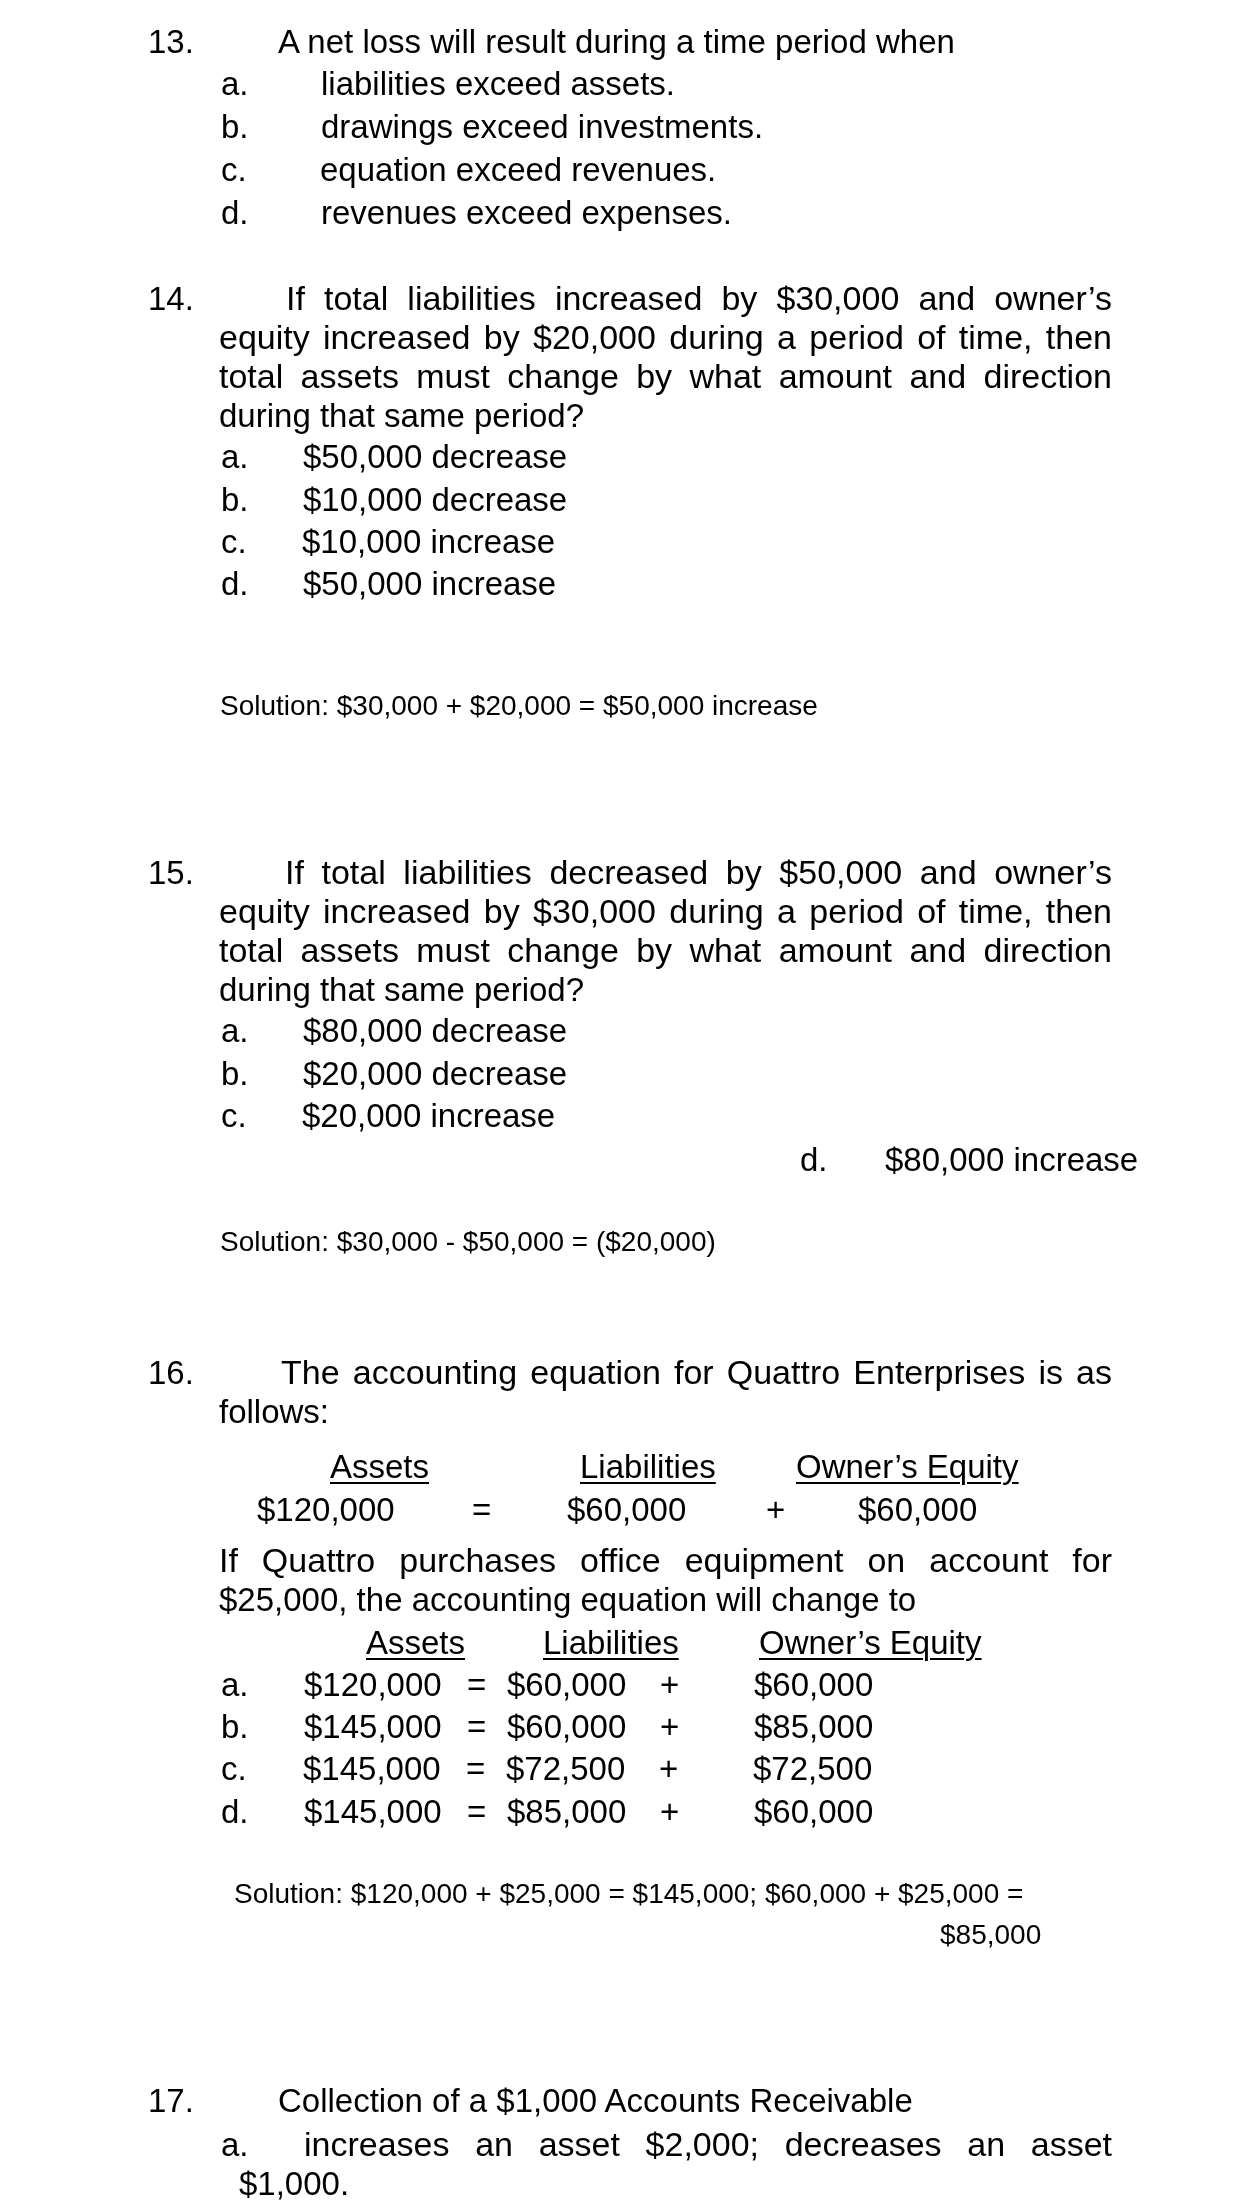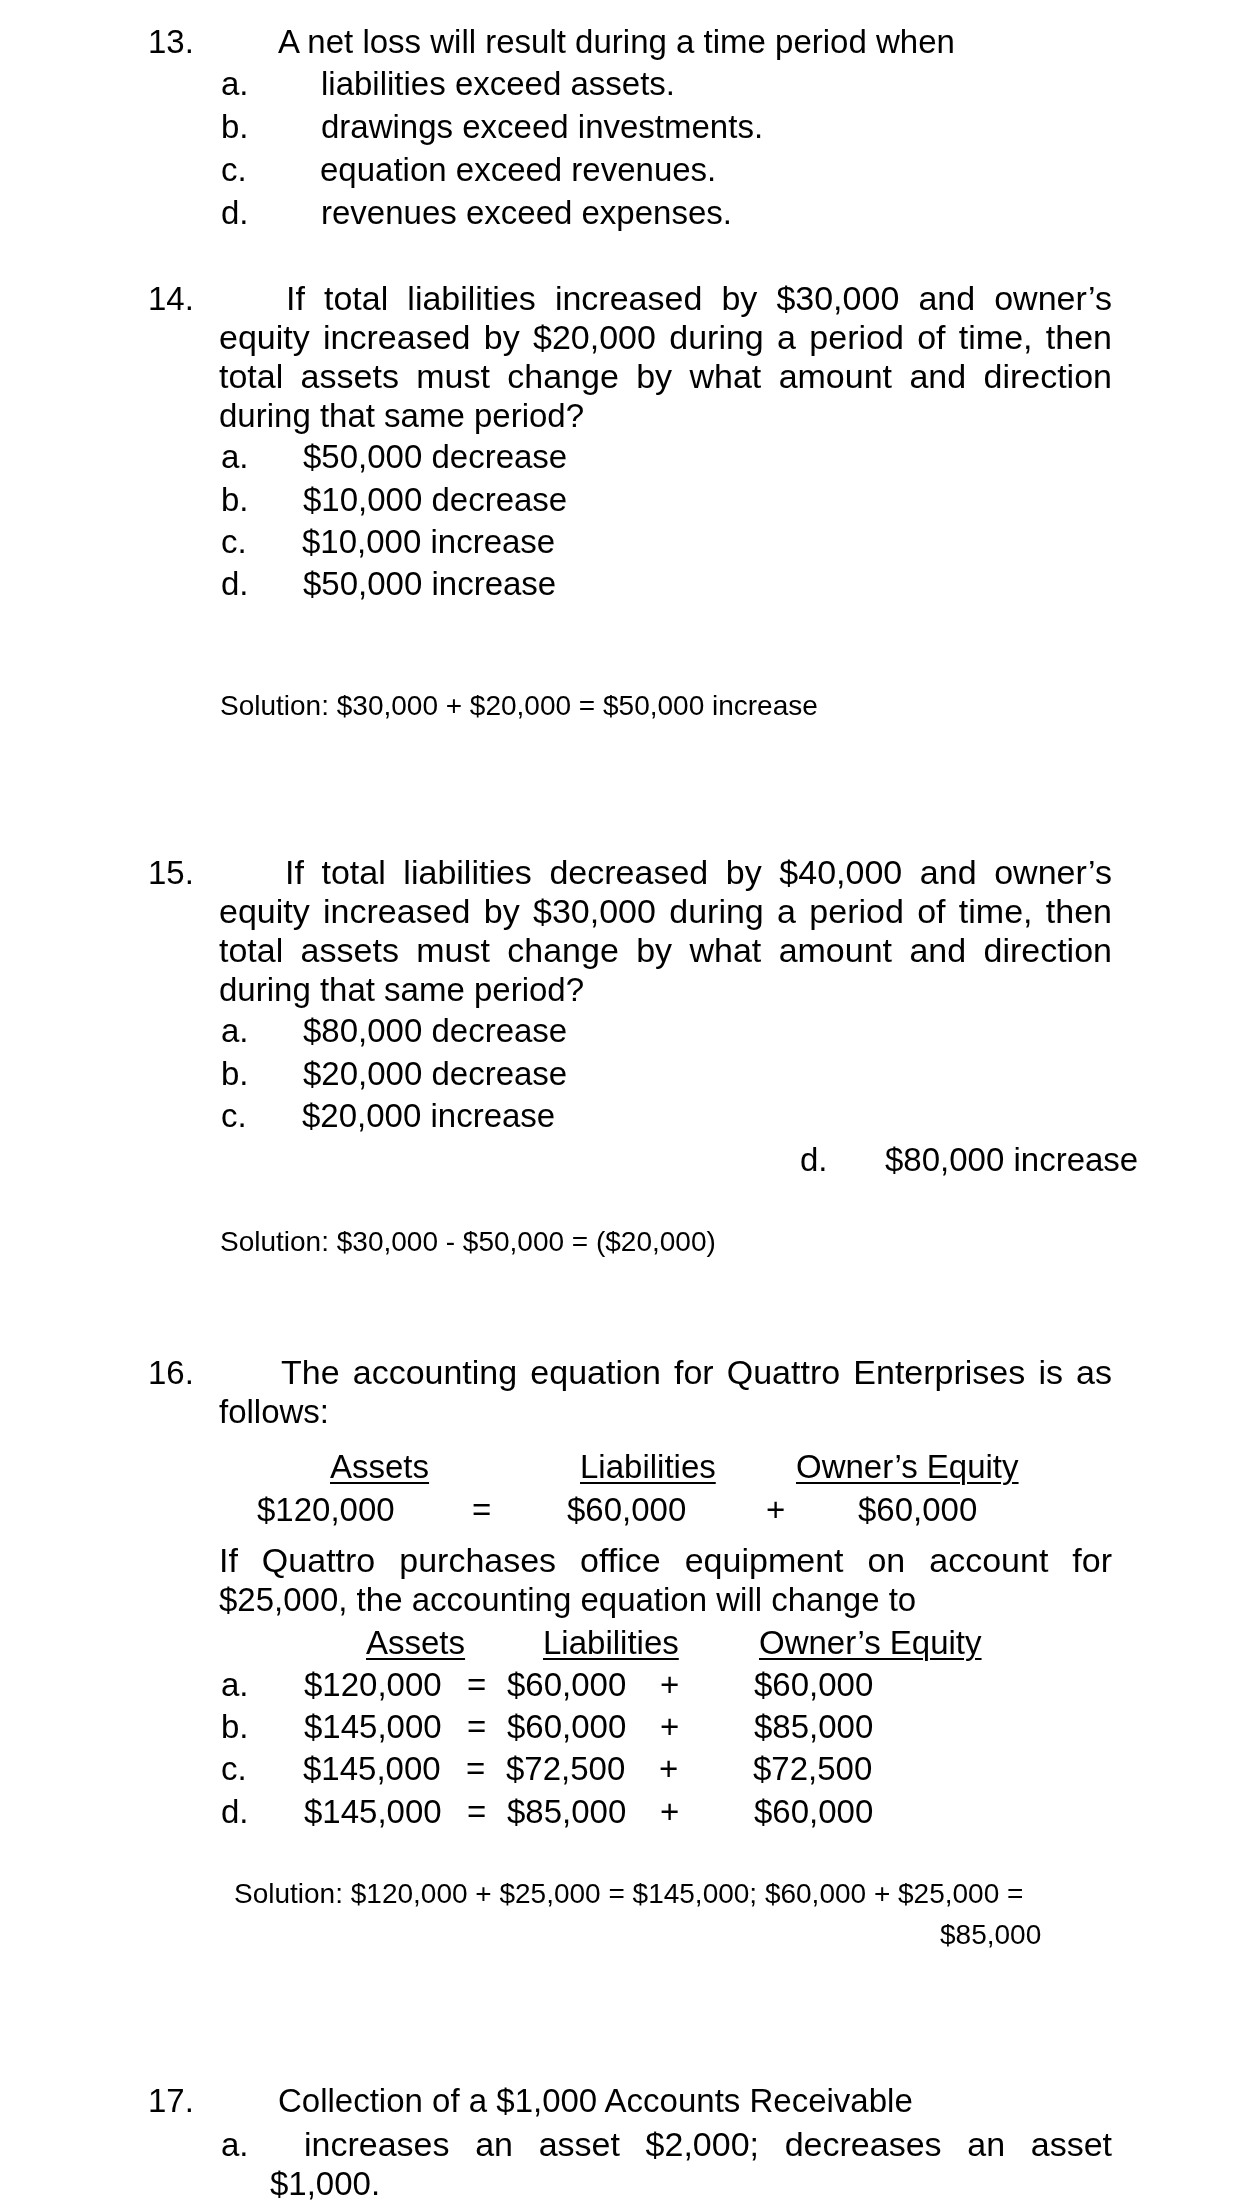--- a/index.html
+++ b/index.html
@@ -39,21 +39,21 @@
   <span class="t" style="left:303px;top:480px;">$10,000 decrease</span>
   <span class="t" style="left:221px;top:522px;">c.</span>
   <span class="t" style="left:302px;top:522px;">$10,000 increase</span>
   <span class="t" style="left:221px;top:564px;">d.</span>
   <span class="t" style="left:303px;top:564px;">$50,000 increase</span>
   <span class="s" style="left:220px;top:689px;">Solution: $30,000 + $20,000 = $50,000 increase</span>
 </div>
 
 <div>
   <span class="t" style="left:148px;top:853px;">15.</span>
-  <div class="j jl" style="left:285px;top:853px;width:827px;">If total liabilities decreased by $40,000 and owner’s</div>
+  <div class="j jl" style="left:285px;top:853px;width:827px;">If total liabilities decreased by $50,000 and owner’s</div>
   <div class="j jl" style="left:219px;top:892px;width:893px;">equity increased by $30,000 during a period of time, then</div>
   <div class="j jl" style="left:219px;top:931px;width:893px;">total assets must change by what amount and direction</div>
   <span class="t" style="left:219px;top:970px;">during that same period?</span>
   <span class="t" style="left:221px;top:1011px;">a.</span>
   <span class="t" style="left:303px;top:1011px;">$80,000 decrease</span>
   <span class="t" style="left:221px;top:1054px;">b.</span>
   <span class="t" style="left:303px;top:1054px;">$20,000 decrease</span>
   <span class="t" style="left:221px;top:1096px;">c.</span>
   <span class="t" style="left:302px;top:1096px;">$20,000 increase</span>
   <span class="t" style="left:800px;top:1140px;">d.</span>
@@ -117,14 +117,14 @@
 
   <span class="s" style="left:234px;top:1877px;">Solution: $120,000 + $25,000 = $145,000; $60,000 + $25,000 =</span>
   <span class="s" style="left:940px;top:1918px;">$85,000</span>
 </div>
 
 <div>
   <span class="t" style="left:148px;top:2081px;">17.</span>
   <span class="t" style="left:278px;top:2081px;">Collection of a $1,000 Accounts Receivable</span>
   <span class="t" style="left:221px;top:2125px;">a.</span>
   <div class="j jl" style="left:304px;top:2125px;width:808px;">increases an asset $2,000; decreases an asset</div>
-  <span class="t" style="left:270px;top:2164px;text-align:right;">$1,000.</span>
+  <span class="t" style="left:239px;top:2164px;text-align:right;">$1,000.</span>
 </div>
 
 </body></html>

